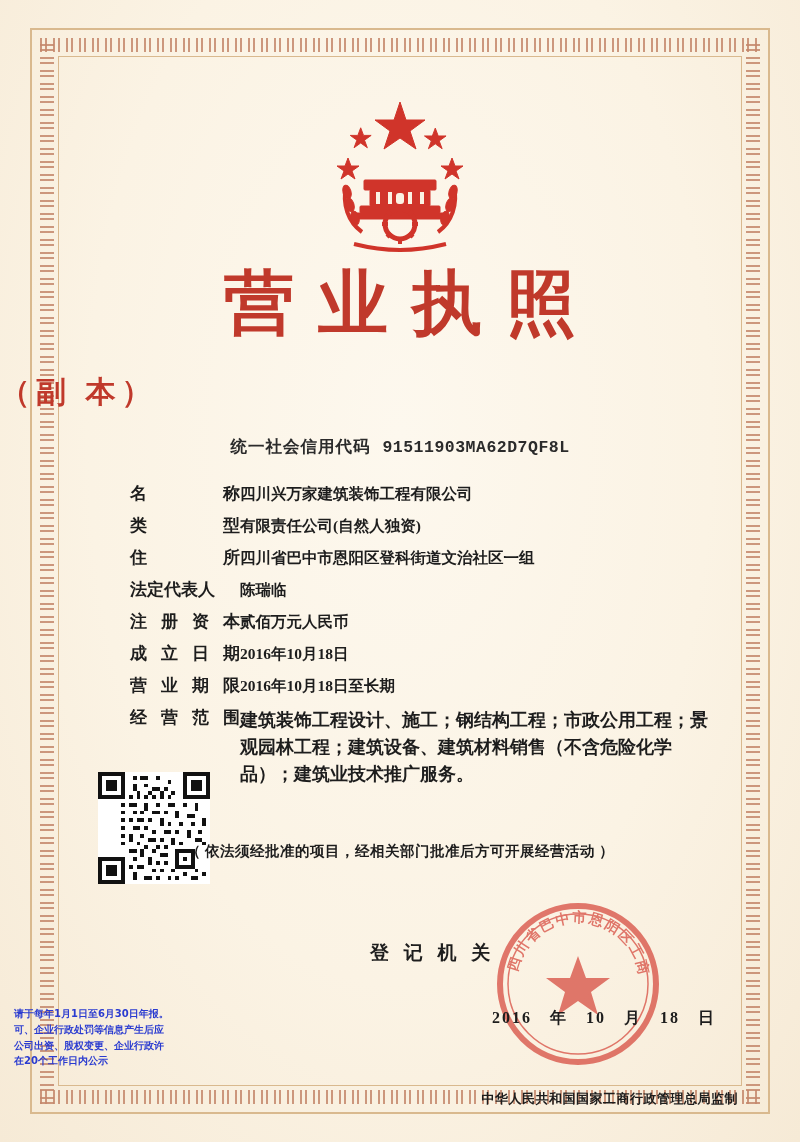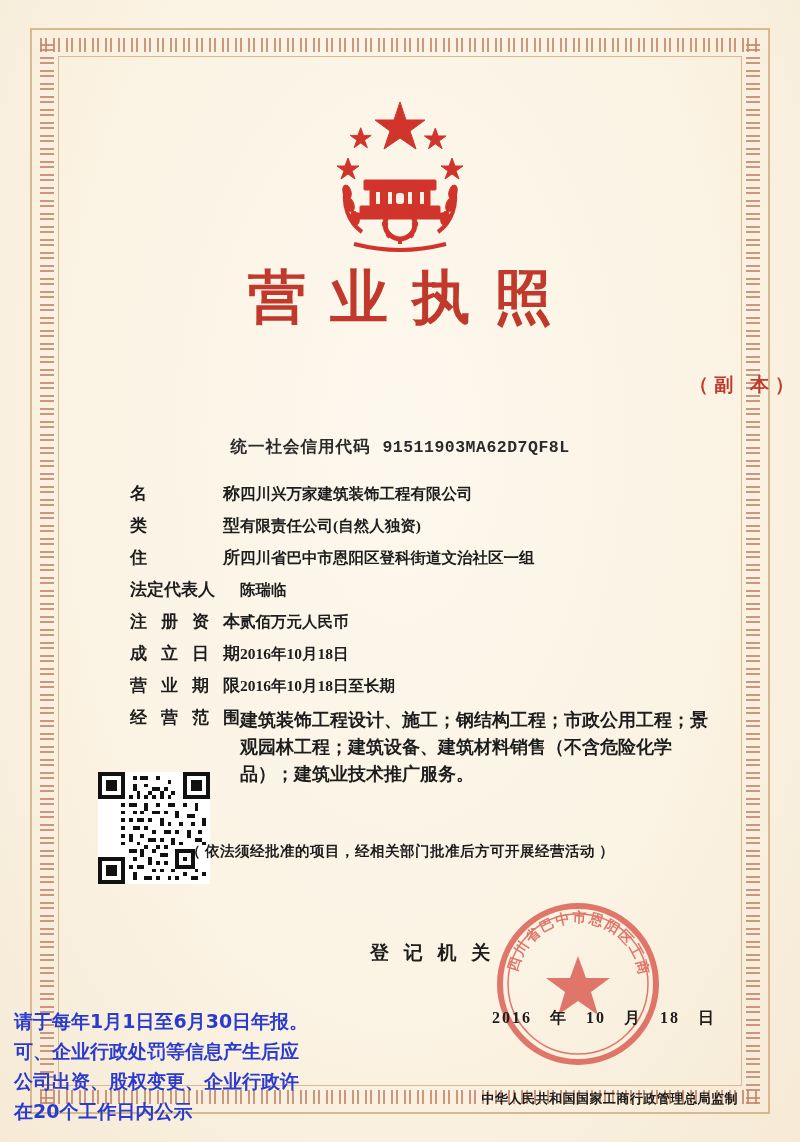--- a/index.html
+++ b/index.html
@@ -71,33 +71,33 @@
   }
   .emblem svg { display: block; }
 
   
   .title {
     position: absolute;
     top: 268px;
     left: 0; right: 0;
     text-align: center;
     font-family: "DejaVu Serif", "Liberation Serif", serif;
-    font-size: 58px;
+    font-size: 70px;
     font-weight: bold;
     letter-spacing: 24px;
     text-indent: 24px;
     color: #c0392b;
     line-height: 1;
   }
   .subtitle {
     position: absolute;
     top: 372px;
     left: 0; right: 0;
-    text-align: right;
-    font-size: 19px;
+    text-align: left;
+    font-size: 30px;
     font-weight: bold;
     letter-spacing: 6px;
     color: #c0392b;
   }
 
   
   .credit-line {
     position: absolute;
     top: 436px;
     left: 0; right: 0;
@@ -246,21 +246,21 @@
     margin-left: 6px;
   }
 
   
   .annotation {
     position: absolute;
     left: 14px;
     top: 1006px;
     width: 268px;
     font-family: "DejaVu Sans", "Liberation Sans", sans-serif;
-    font-size: 19px;
+    font-size: 10px;
     line-height: 1.58;
     color: #2a3bd0;
     font-weight: bold;
   }
   .annotation div { white-space: nowrap; }
 </style>
 </head>
 <body>
 
 <div class="license">

